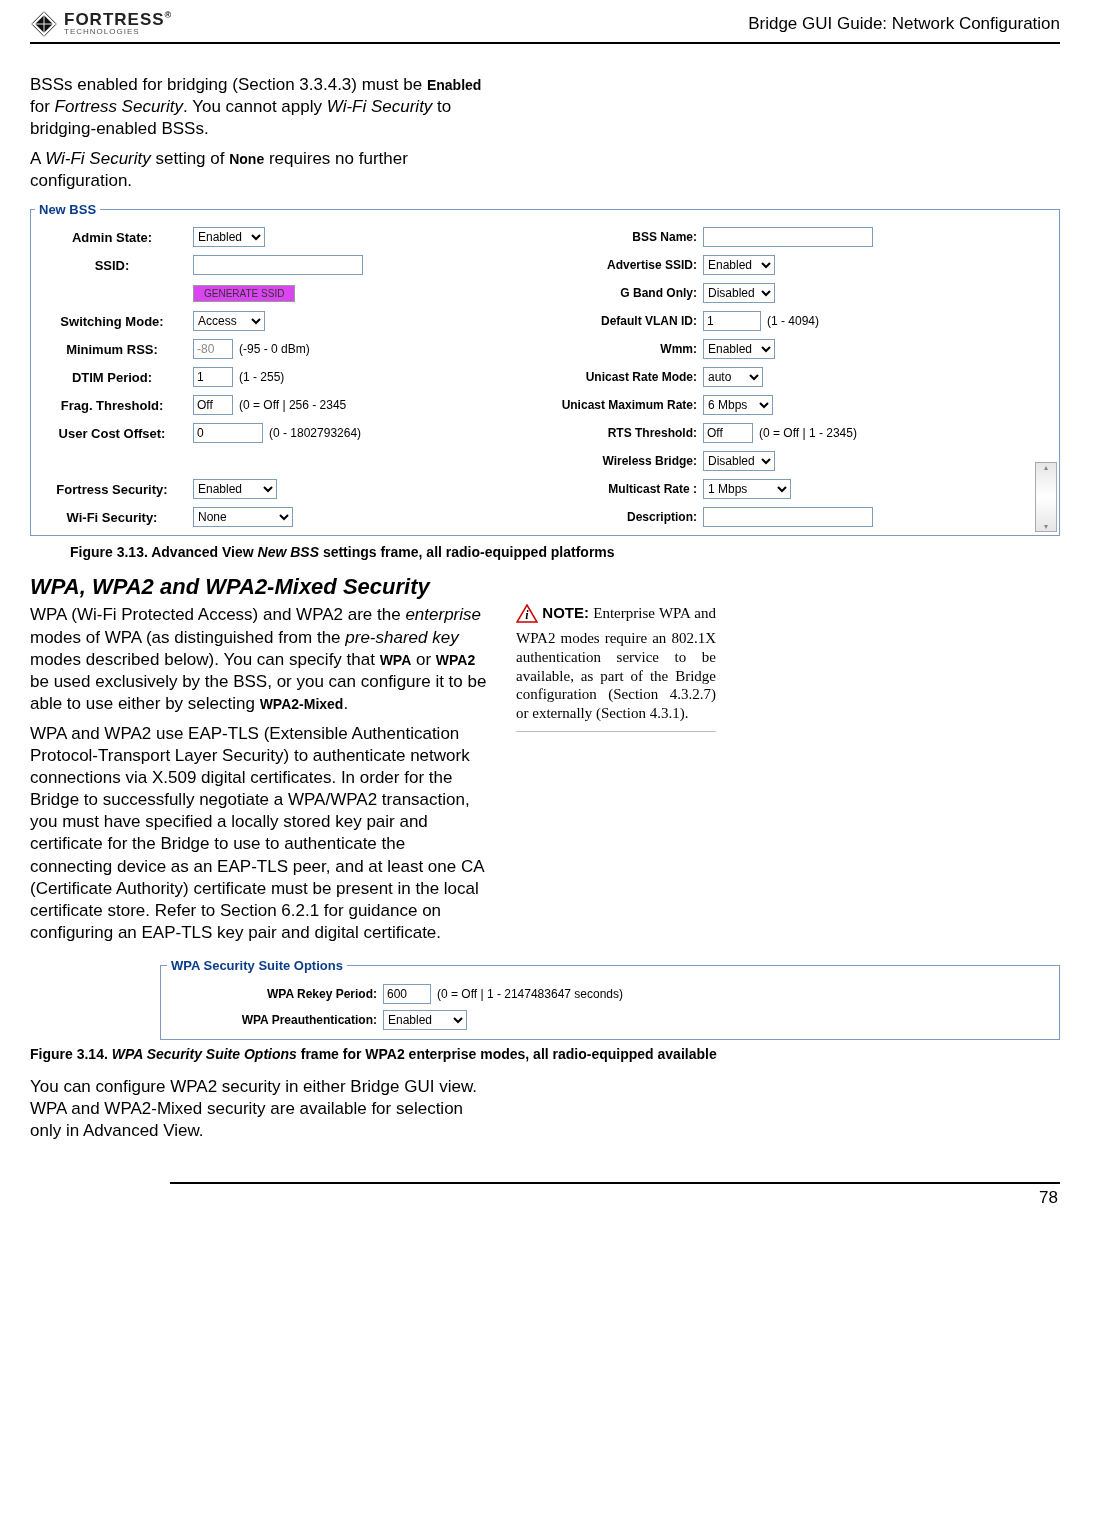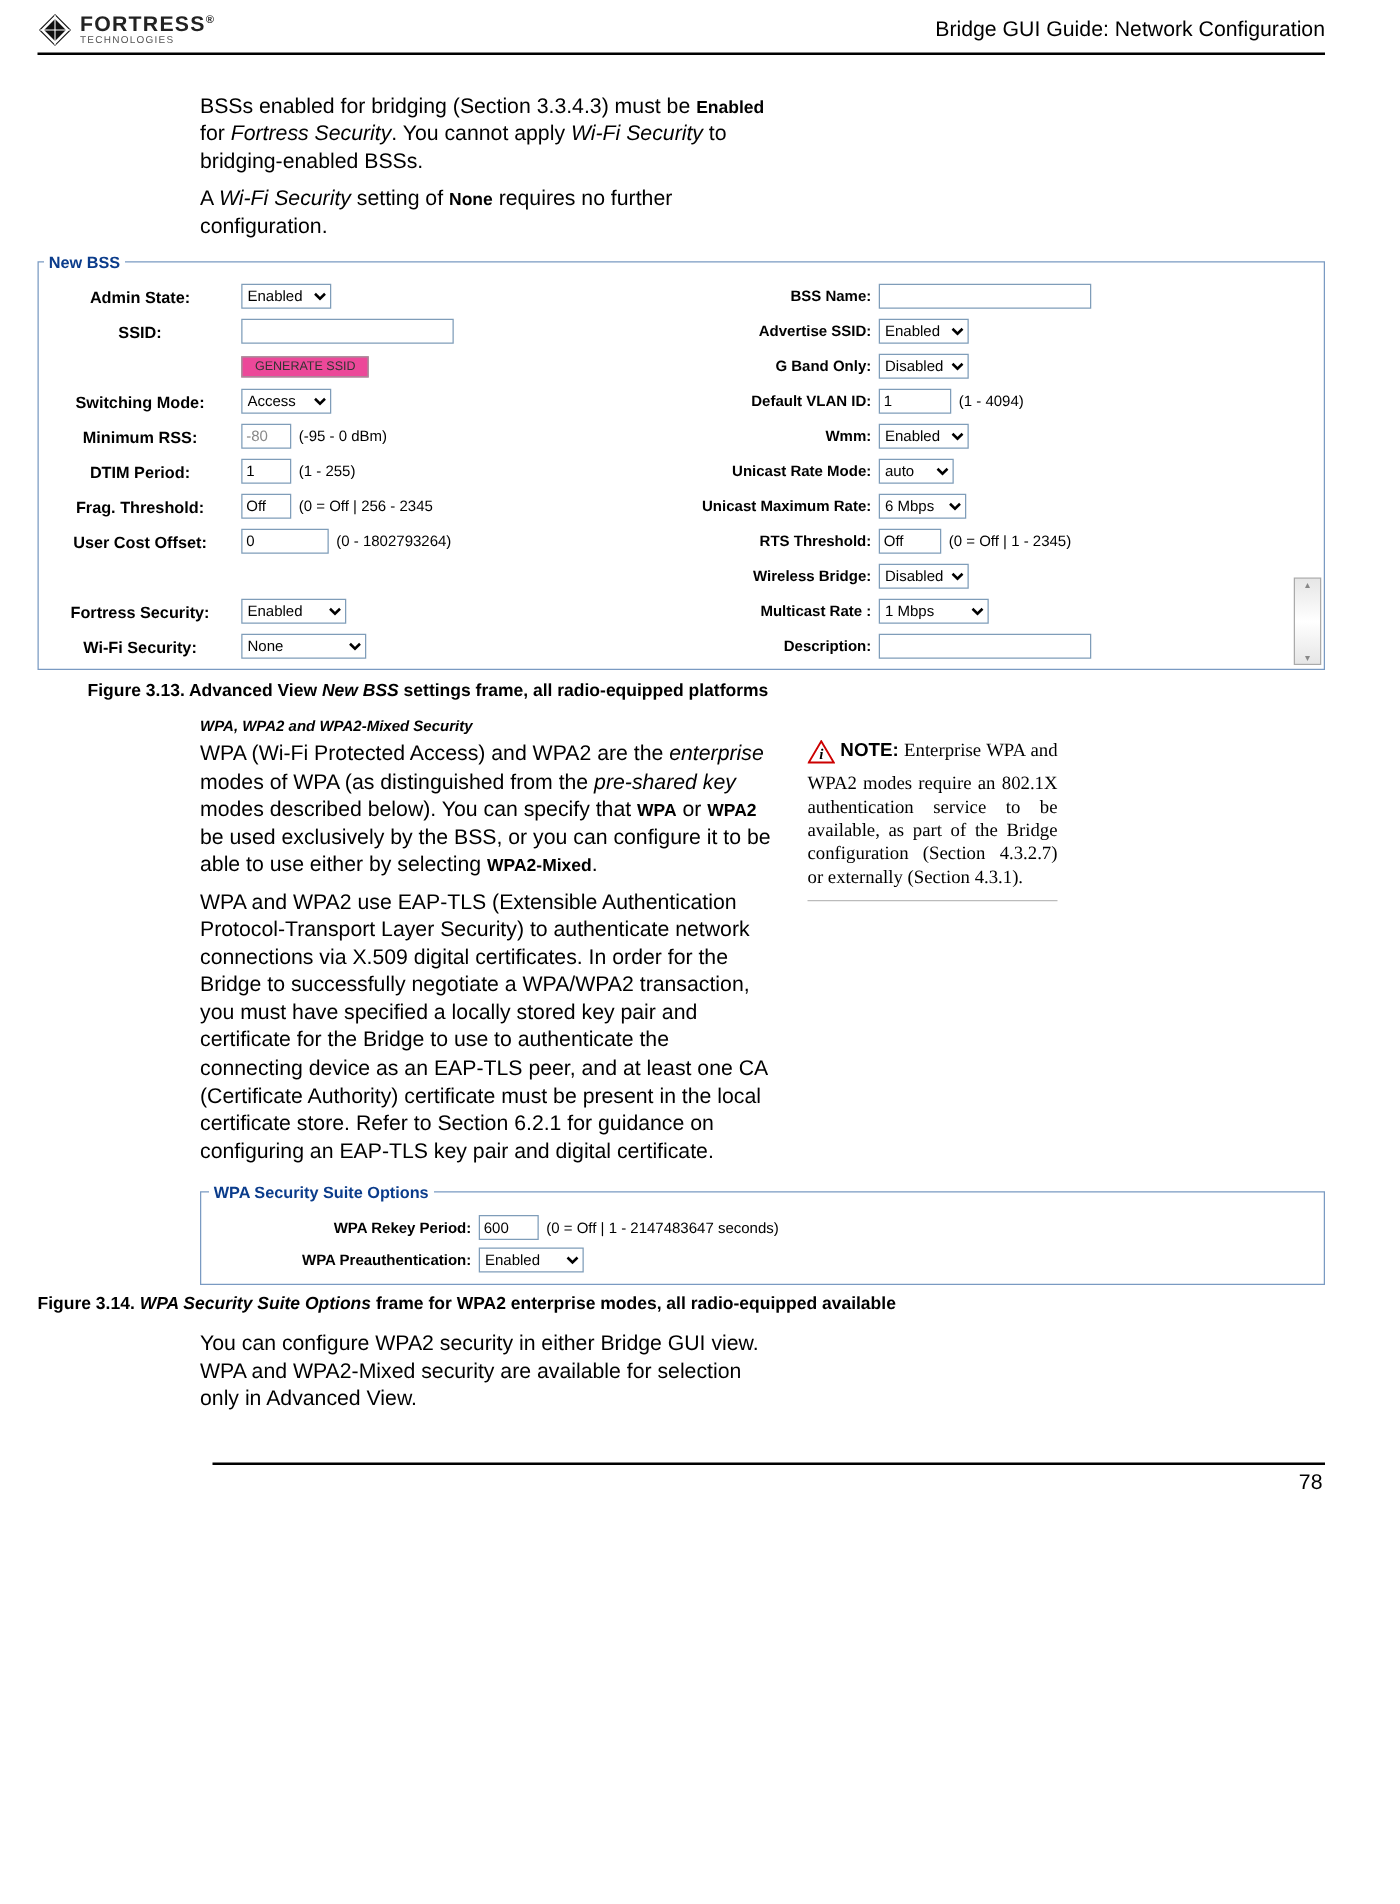--- a/index.html
+++ b/index.html
@@ -6,39 +6,39 @@
   body { font-family: Arial, Helvetica, sans-serif; font-size: 15px; color: #000; background: #fff; width: 1120px; }
   .page { padding: 10px 60px 30px 30px; }
   .header { display: flex; align-items: center; justify-content: space-between; border-bottom: 2px solid #000; padding-bottom: 4px; margin-bottom: 30px; }
   .logo { display: flex; align-items: center; gap: 6px; }
   .logo-diamond { width: 28px; height: 28px; }
   .logo-text { font-family: Arial, sans-serif; }
   .logo-fortress { font-weight: 900; font-size: 17px; letter-spacing: 1px; color: #222; display: block; line-height: 0.8; }
   .logo-tech { font-size: 8px; letter-spacing: 1px; color: #555; display: block; }
   .logo-r { font-size: 9px; vertical-align: super; }
   .header-right { font-family: Arial, sans-serif; font-size: 17px; }
-  .body-col { margin-left: 130px; }
+  .body-col { }
   .para { font-size: 17px; line-height: 1.3; margin-bottom: 8px; max-width: 460px; }
   .italic { font-style: italic; }
   .bold-sans { font-family: Arial, sans-serif; font-weight: bold; font-size: 14px; }
   .screenshot-frame { border: 1px solid #7a9ac2; margin: 10px 0 8px 0; padding: 6px 4px 4px 4px; position: relative; font-size: 12px; color: #000; font-family: Tahoma, Arial, sans-serif; }
   .screenshot-frame legend { color: #0b3c8b; font-weight: bold; font-size: 13px; padding: 0 4px; }
   .form-grid { display: grid; grid-template-columns: 1fr 1fr; gap: 0; }
   .form-row { display: flex; align-items: center; padding: 4px 2px; gap: 6px; min-height: 28px; }
   .form-label { text-align: center; flex: 0 0 150px; font-weight: bold; font-size: 13px; color: #000; }
   .form-label-r { text-align: right; flex: 0 0 150px; font-weight: bold; font-size: 12px; color: #000; }
   .form-ctrl { flex: 1; display: flex; align-items: center; gap: 6px; }
   select.ui { font-size: 12px; font-family: Tahoma, Arial, sans-serif; border: 1px solid #7f9db9; background: #fff; height: 20px; }
   input.ui { font-size: 12px; font-family: Tahoma, Arial, sans-serif; border: 1px solid #7f9db9; background: #fff; height: 20px; padding: 0 3px; }
-  button.ui-btn { font-size: 10px; font-family: Tahoma, Arial, sans-serif; background: #ec4899; border: 1px solid #999; padding: 2px 10px; color: #333; }
+  button.ui-btn { font-size: 10px; font-family: Tahoma, Arial, sans-serif; background: #d946ef; border: 1px solid #999; padding: 2px 10px; color: #333; }
   .hint { font-size: 12px; color: #000; white-space: nowrap; }
   .desc-scroll { width: 22px; height: 70px; background: linear-gradient(#e6e6e6,#fff,#e6e6e6); border: 1px solid #aaa; position: absolute; right: 2px; bottom: 3px; display: flex; flex-direction: column; justify-content: space-between; align-items: center; font-size: 8px; color: #888; }
   .caption { font-family: Verdana, Arial, sans-serif; font-size: 14px; font-weight: bold; margin: 2px 0 14px 40px; }
   .caption em { font-style: italic; }
-  .sect-title { font-family: Verdana, Arial, sans-serif; font-style: italic; font-weight: bold; font-size: 12px; margin-bottom: 4px; }
+  .sect-title { font-family: Verdana, Arial, sans-serif; font-style: italic; font-weight: bold; font-size: 22px; margin-bottom: 4px; }
   .two-col { display: flex; gap: 26px; align-items: flex-start; }
   .side-note { flex: 0 0 200px; font-family: Georgia, serif; font-size: 15px; line-height: 1.25; text-align: justify; border-bottom: 1px solid #bbb; padding-bottom: 8px; }
   .note-icon { display: inline-block; vertical-align: top; }
   .note-label { font-family: Arial, sans-serif; font-weight: bold; font-size: 15px; }
   .screenshot-frame2 { border: 1px solid #7a9ac2; margin: 6px 0 6px 0; padding: 8px 6px 6px 6px; font-size: 12px; font-family: Tahoma, Arial, sans-serif; }
   .screenshot-frame2 legend { color: #0b3c8b; font-weight: bold; font-size: 13px; padding: 0 4px; }
   .form2-row { display: flex; align-items: center; padding: 3px 0; gap: 6px; }
   .form2-label { text-align: right; flex: 0 0 210px; font-weight: bold; font-size: 12px; }
   .footer-line { border-top: 2px solid #000; margin: 40px 0 4px 140px; }
   .page-num { text-align: right; font-size: 17px; padding-right: 2px; }

